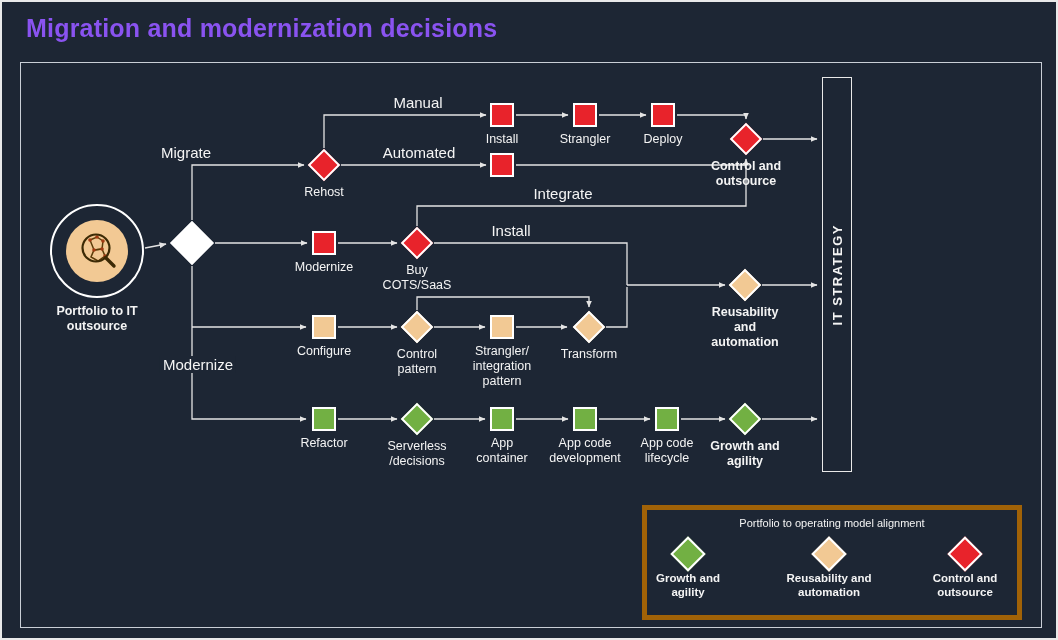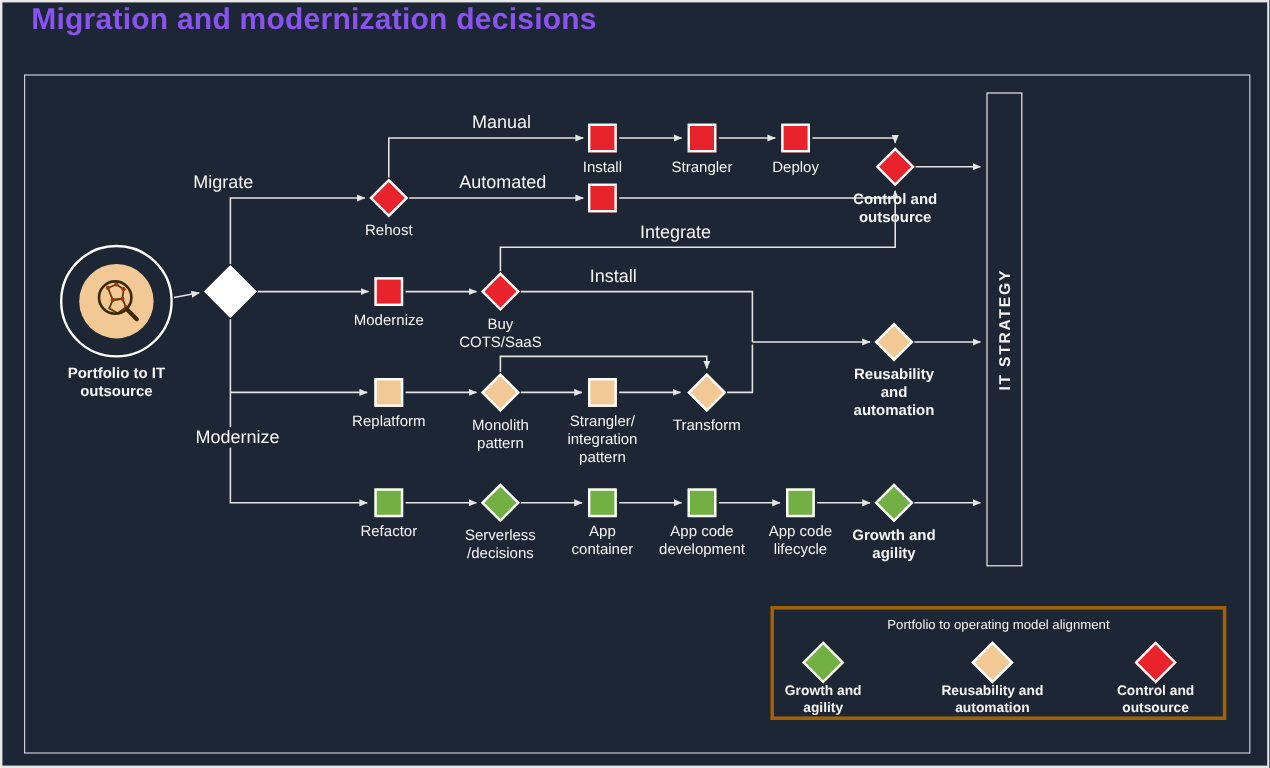--- a/index.html
+++ b/index.html
@@ -6,21 +6,21 @@
   html, body { margin: 0; padding: 0; background: #0d131c; }
   #canvas {
     position: relative; width: 1058px; height: 640px;
     background: var(--background, #1d2634);
     border: 2px solid #e9e9e9;
     overflow: hidden;
     font-family: "Liberation Sans", sans-serif;
     color: #f4f4f4;
   }
   #page-title {
-    position: absolute; left: 24px; top: 0;
+    position: absolute; left: 24px; top: 12px;
     font-size: 25px; font-weight: bold; letter-spacing: 0.2px;
     color: var(--purple, #8a53f0);
   }
   #frame {
     position: absolute; left: 18px; top: 60px; width: 1022px; height: 566px;
     border: 1px solid #c9ced6;
   }
   #wires { position: absolute; left: 0; top: 0; }
   .node { position: absolute; width: 0; height: 0; }
   .shape-sq {
@@ -60,22 +60,22 @@
   #itbar {
     position: absolute; left: 820px; top: 75px; width: 30px; height: 395px;
     border: 1.5px solid #e9e9e9;
     display: flex; align-items: center; justify-content: center;
   }
   #itbar .vtext {
     writing-mode: vertical-rl; transform: rotate(180deg);
     font-weight: bold; font-size: 13px; letter-spacing: 1.5px; white-space: nowrap;
   }
   #legend {
-    position: absolute; left: 640px; top: 503px; width: 380px; height: 95px;
-    border: 3px solid #a16207;
+    position: absolute; left: 640px; top: 503px; width: 380px; height: 115px;
+    border: 5px solid #a16207;
   }
   #legend-title {
     position: absolute; left: 0; right: 0; top: 7px;
     text-align: center; font-size: 11px;
   }
   .lg-item { position: absolute; top: 44px; width: 0; height: 0; }
   .lg-item .shape-dm { width: 25px; height: 25px; }
   .lg-item .lbl { top: 18px; font-size: 11.5px; font-weight: bold; }
 </style>
 </head>
@@ -184,25 +184,25 @@
     <div class="lbl" style="top:17px">Modernize</div>
   </div>
   <div class="node" style="left:415px;top:241px">
     <span class="shape-dm fill-red"></span>
     <div class="lbl" style="top:20px">Buy
 COTS/SaaS</div>
   </div>
 
   <div class="node" style="left:322px;top:325px">
     <span class="shape-sq fill-tan"></span>
-    <div class="lbl" style="top:17px">Replatform</div>
+    <div class="lbl" style="top:17px">Configure</div>
   </div>
   <div class="node" style="left:415px;top:325px">
     <span class="shape-dm fill-tan"></span>
-    <div class="lbl" style="top:20px">Monolith
+    <div class="lbl" style="top:20px">Control
 pattern</div>
   </div>
   <div class="node" style="left:500px;top:325px">
     <span class="shape-sq fill-tan"></span>
     <div class="lbl" style="top:17px">Strangler/
 integration
 pattern</div>
   </div>
   <div class="node" style="left:587px;top:325px">
     <span class="shape-dm fill-tan"></span>

